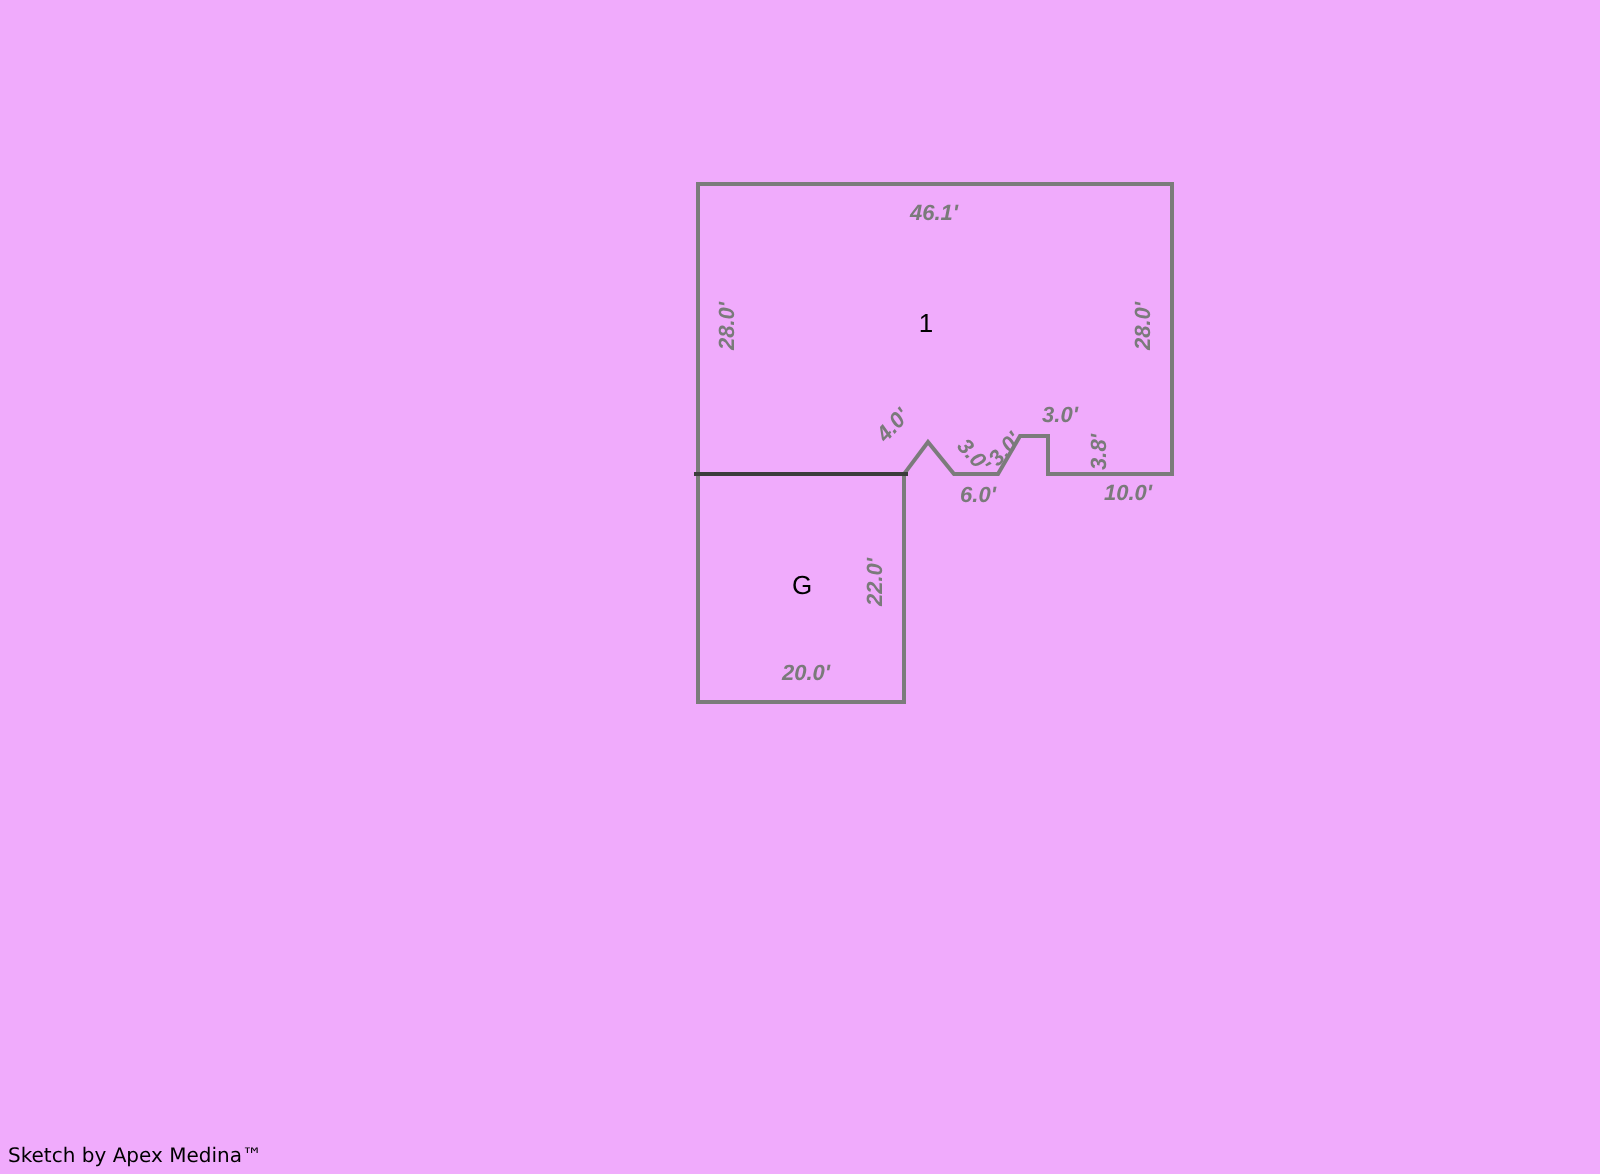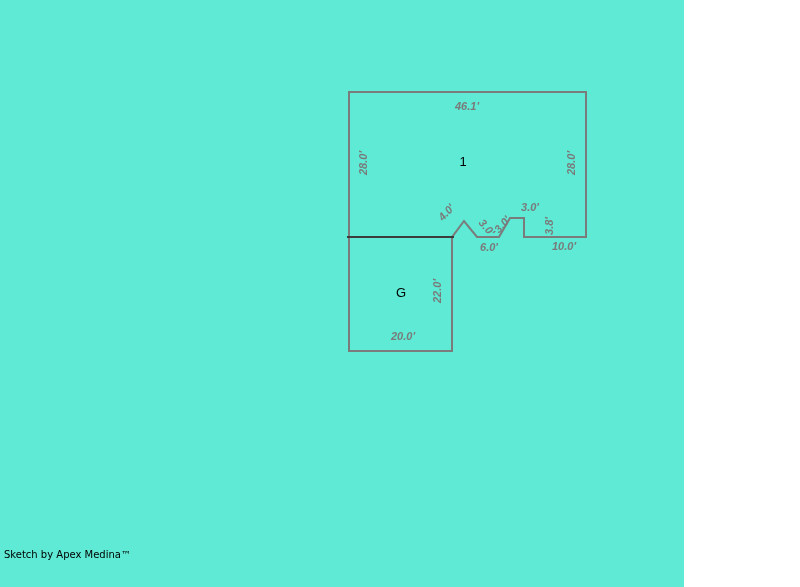--- a/index.html
+++ b/index.html
@@ -6,23 +6,23 @@
     margin: 0;
     padding: 0;
     background: #ffffff;
     width: 800px;
     height: 587px;
     overflow: hidden;
     font-family: "Liberation Sans", sans-serif;
   }
   .canvas {
     position: relative;
-    width: 684px;
+    width: 800px;
     height: 587px;
-    background: #5eead4;
+    background: #f0abfc;
   }
   svg.sketch-svg {
     position: absolute;
     left: 0;
     top: 0;
   }
   .wall {
     fill: none;
     stroke-width: 2;
     stroke-linejoin: miter;
@@ -38,21 +38,21 @@
   .room-label {
     font-family: "Liberation Sans", sans-serif;
     font-size: 13px;
     font-style: normal;
     font-weight: normal;
     fill: #000000;
   }
   .credit {
     position: absolute;
     left: 4px;
-    top: 549px;
+    top: 573px;
     font-family: "DejaVu Sans", "Liberation Sans", sans-serif;
     font-size: 10px;
     line-height: 12px;
     color: #000000;
     white-space: nowrap;
   }
 </style>
 </head>
 <body>
 

